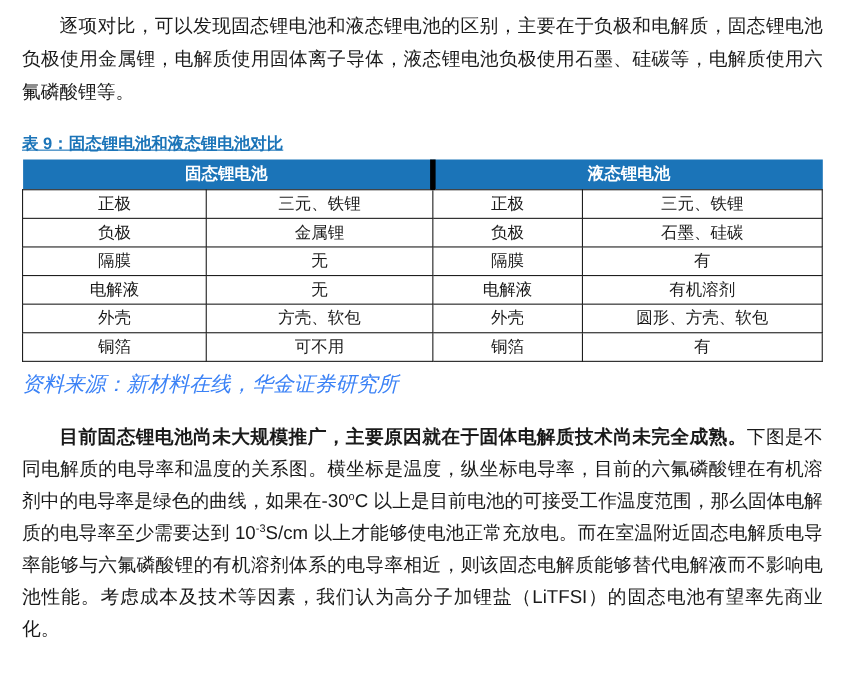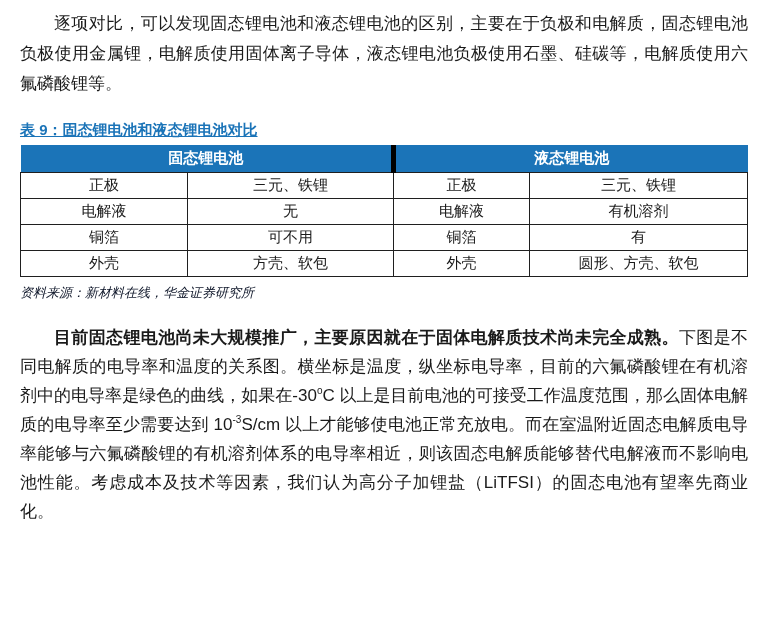--- a/index.html
+++ b/index.html
@@ -56,23 +56,23 @@
     border: 1px solid #1f1f1f;
     height: 26px;
     font-size: 15px;
     text-align: center;
     vertical-align: middle;
     color: #1a1a1a;
     padding: 1px 4px;
   }
   .source-line {
     margin-top: 7px;
-    font-size: 13px;
+    font-size: 19px;
     font-style: italic;
-    color: #0f172a;
+    color: #3b82f6;
   }
   .para2 { margin-top: 21px; line-height: 29px; }
 </style>
 </head>
 <body>
 
 <div class="page">
 
   <p class="body-para">逐项对比，可以发现固态锂电池和液态锂电池的区别，主要在于负极和电解质，固态锂电池负极使用金属锂，电解质使用固体离子导体，液态锂电池负极使用石墨、硅碳等，电解质使用六氟磷酸锂等。</p>
 
@@ -92,36 +92,48 @@
       </tr>
     </thead>
     <tbody>
       <tr>
         <td>正极</td>
         <td>三元、铁锂</td>
         <td>正极</td>
         <td>三元、铁锂</td>
       </tr>
       <tr>
+        <td>负极</td>
+        <td>金属锂</td>
+        <td>负极</td>
+        <td>石墨、硅碳</td>
+      </tr>
+      <tr>
+        <td>隔膜</td>
+        <td>无</td>
+        <td>隔膜</td>
+        <td>有</td>
+      </tr>
+      <tr>
         <td>电解液</td>
         <td>无</td>
         <td>电解液</td>
         <td>有机溶剂</td>
       </tr>
       <tr>
+        <td>外壳</td>
+        <td>方壳、软包</td>
+        <td>外壳</td>
+        <td>圆形、方壳、软包</td>
+      </tr>
+      <tr>
         <td>铜箔</td>
         <td>可不用</td>
         <td>铜箔</td>
         <td>有</td>
-      </tr>
-      <tr>
-        <td>外壳</td>
-        <td>方壳、软包</td>
-        <td>外壳</td>
-        <td>圆形、方壳、软包</td>
       </tr>
     </tbody>
   </table>
 
   <div class="source-line">资料来源：新材料在线，华金证券研究所</div>
 
   <p class="body-para para2"><span class="lead-bold">目前固态锂电池尚未大规模推广，主要原因就在于固体电解质技术尚未完全成熟。</span><span>下图是不同电解质的电导率和温度的关系图。横坐标是温度，纵坐标电导率，目前的六氟磷酸锂在有机溶剂中的电导率是绿色的曲线，如果在-30</span><sup>o</sup><span>C 以上是目前电池的可接受工作温度范围，那么固体电解质的电导率至少需要达到 10</span><sup>-3</sup><span>S/cm 以上才能够使电池正常充放电。而在室温附近固态电解质电导率能够与六氟磷酸锂的有机溶剂体系的电导率相近，则该固态电解质能够替代电解液而不影响电池性能。考虑成本及技术等因素，我们认为高分子加锂盐（LiTFSI）的固态电池有望率先商业化。</span></p>
 
 </div>
 

